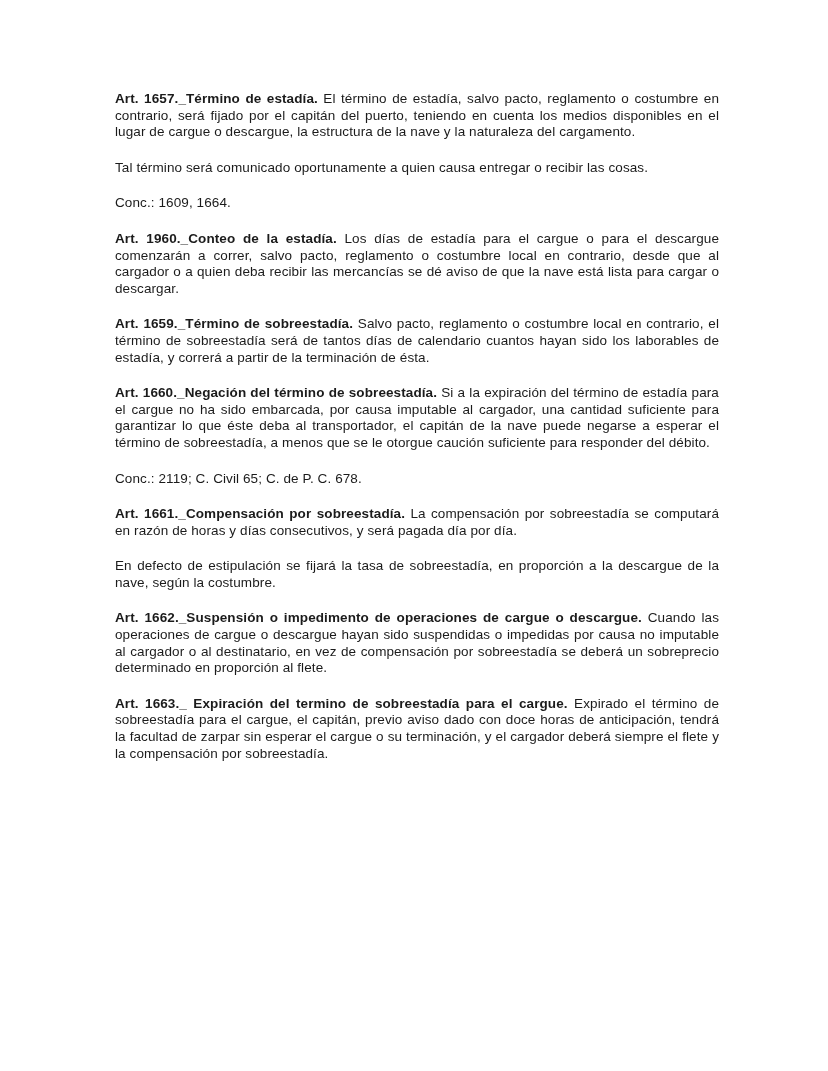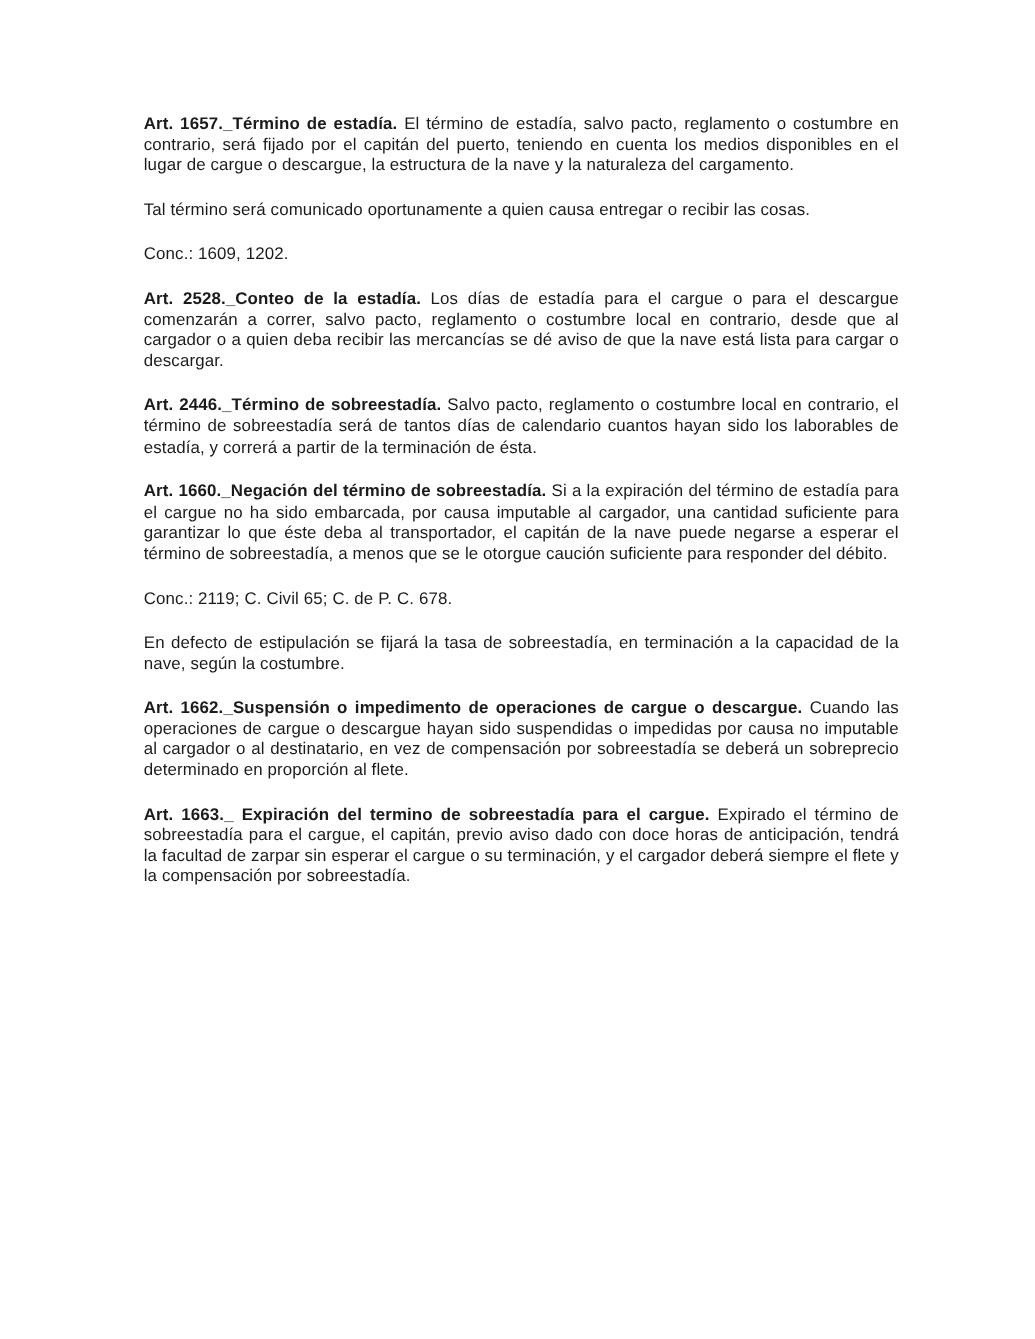--- a/index.html
+++ b/index.html
@@ -36,22 +36,23 @@
     font-weight: 700;
   }
 </style>
 </head>
 <body>
 
 <div class="page">
   <div class="doc">
       <p class="para"><strong>Art. 1657._Término de estadía.</strong> El término de estadía, salvo pacto, reglamento o costumbre en contrario, será fijado por el capitán del puerto, teniendo en cuenta los medios disponibles en el lugar de cargue o descargue, la estructura de la nave y la naturaleza del cargamento.</p>
       <p class="para">Tal término será comunicado oportunamente a quien causa entregar o recibir las cosas.</p>
-      <p class="para">Conc.: 1609, 1202.</p>
-      <p class="para"><strong>Art. 2528._Conteo de la estadía.</strong> Los días de estadía para el cargue o para el descargue comenzarán a correr, salvo pacto, reglamento o costumbre local en contrario, desde que al cargador o a quien deba recibir las mercancías se dé aviso de que la nave está lista para cargar o descargar.</p>
-      <p class="para"><strong>Art. 2446._Término de sobreestadía.</strong> Salvo pacto, reglamento o costumbre local en contrario, el término de sobreestadía será de tantos días de calendario cuantos hayan sido los laborables de estadía, y correrá a partir de la terminación de ésta.</p>
+      <p class="para">Conc.: 1609, 1664.</p>
+      <p class="para"><strong>Art. 1960._Conteo de la estadía.</strong> Los días de estadía para el cargue o para el descargue comenzarán a correr, salvo pacto, reglamento o costumbre local en contrario, desde que al cargador o a quien deba recibir las mercancías se dé aviso de que la nave está lista para cargar o descargar.</p>
+      <p class="para"><strong>Art. 1659._Término de sobreestadía.</strong> Salvo pacto, reglamento o costumbre local en contrario, el término de sobreestadía será de tantos días de calendario cuantos hayan sido los laborables de estadía, y correrá a partir de la terminación de ésta.</p>
       <p class="para"><strong>Art. 1660._Negación del término de sobreestadía.</strong> Si a la expiración del término de estadía para el cargue no ha sido embarcada, por causa imputable al cargador, una cantidad suficiente para garantizar lo que éste deba al transportador, el capitán de la nave puede negarse a esperar el término de sobreestadía, a menos que se le otorgue caución suficiente para responder del débito.</p>
       <p class="para">Conc.: 2119; C. Civil 65; C. de P. C. 678.</p>
-      <p class="para">En defecto de estipulación se fijará la tasa de sobreestadía, en terminación a la capacidad de la nave, según la costumbre.</p>
+      <p class="para"><strong>Art. 1661._Compensación por sobreestadía.</strong> La compensación por sobreestadía se computará en razón de horas y días consecutivos, y será pagada día por día.</p>
+      <p class="para">En defecto de estipulación se fijará la tasa de sobreestadía, en proporción a la descargue de la nave, según la costumbre.</p>
       <p class="para"><strong>Art. 1662._Suspensión o impedimento de operaciones de cargue o descargue.</strong> Cuando las operaciones de cargue o descargue hayan sido suspendidas o impedidas por causa no imputable al cargador o al destinatario, en vez de compensación por sobreestadía se deberá un sobreprecio determinado en proporción al flete.</p>
       <p class="para"><strong>Art. 1663._ Expiración del termino de sobreestadía para el cargue.</strong> Expirado el término de sobreestadía para el cargue, el capitán, previo aviso dado con doce horas de anticipación, tendrá la facultad de zarpar sin esperar el cargue o su terminación, y el cargador deberá siempre el flete y la compensación por sobreestadía.</p>
     </div>
 </div>
 
 </body></html>

